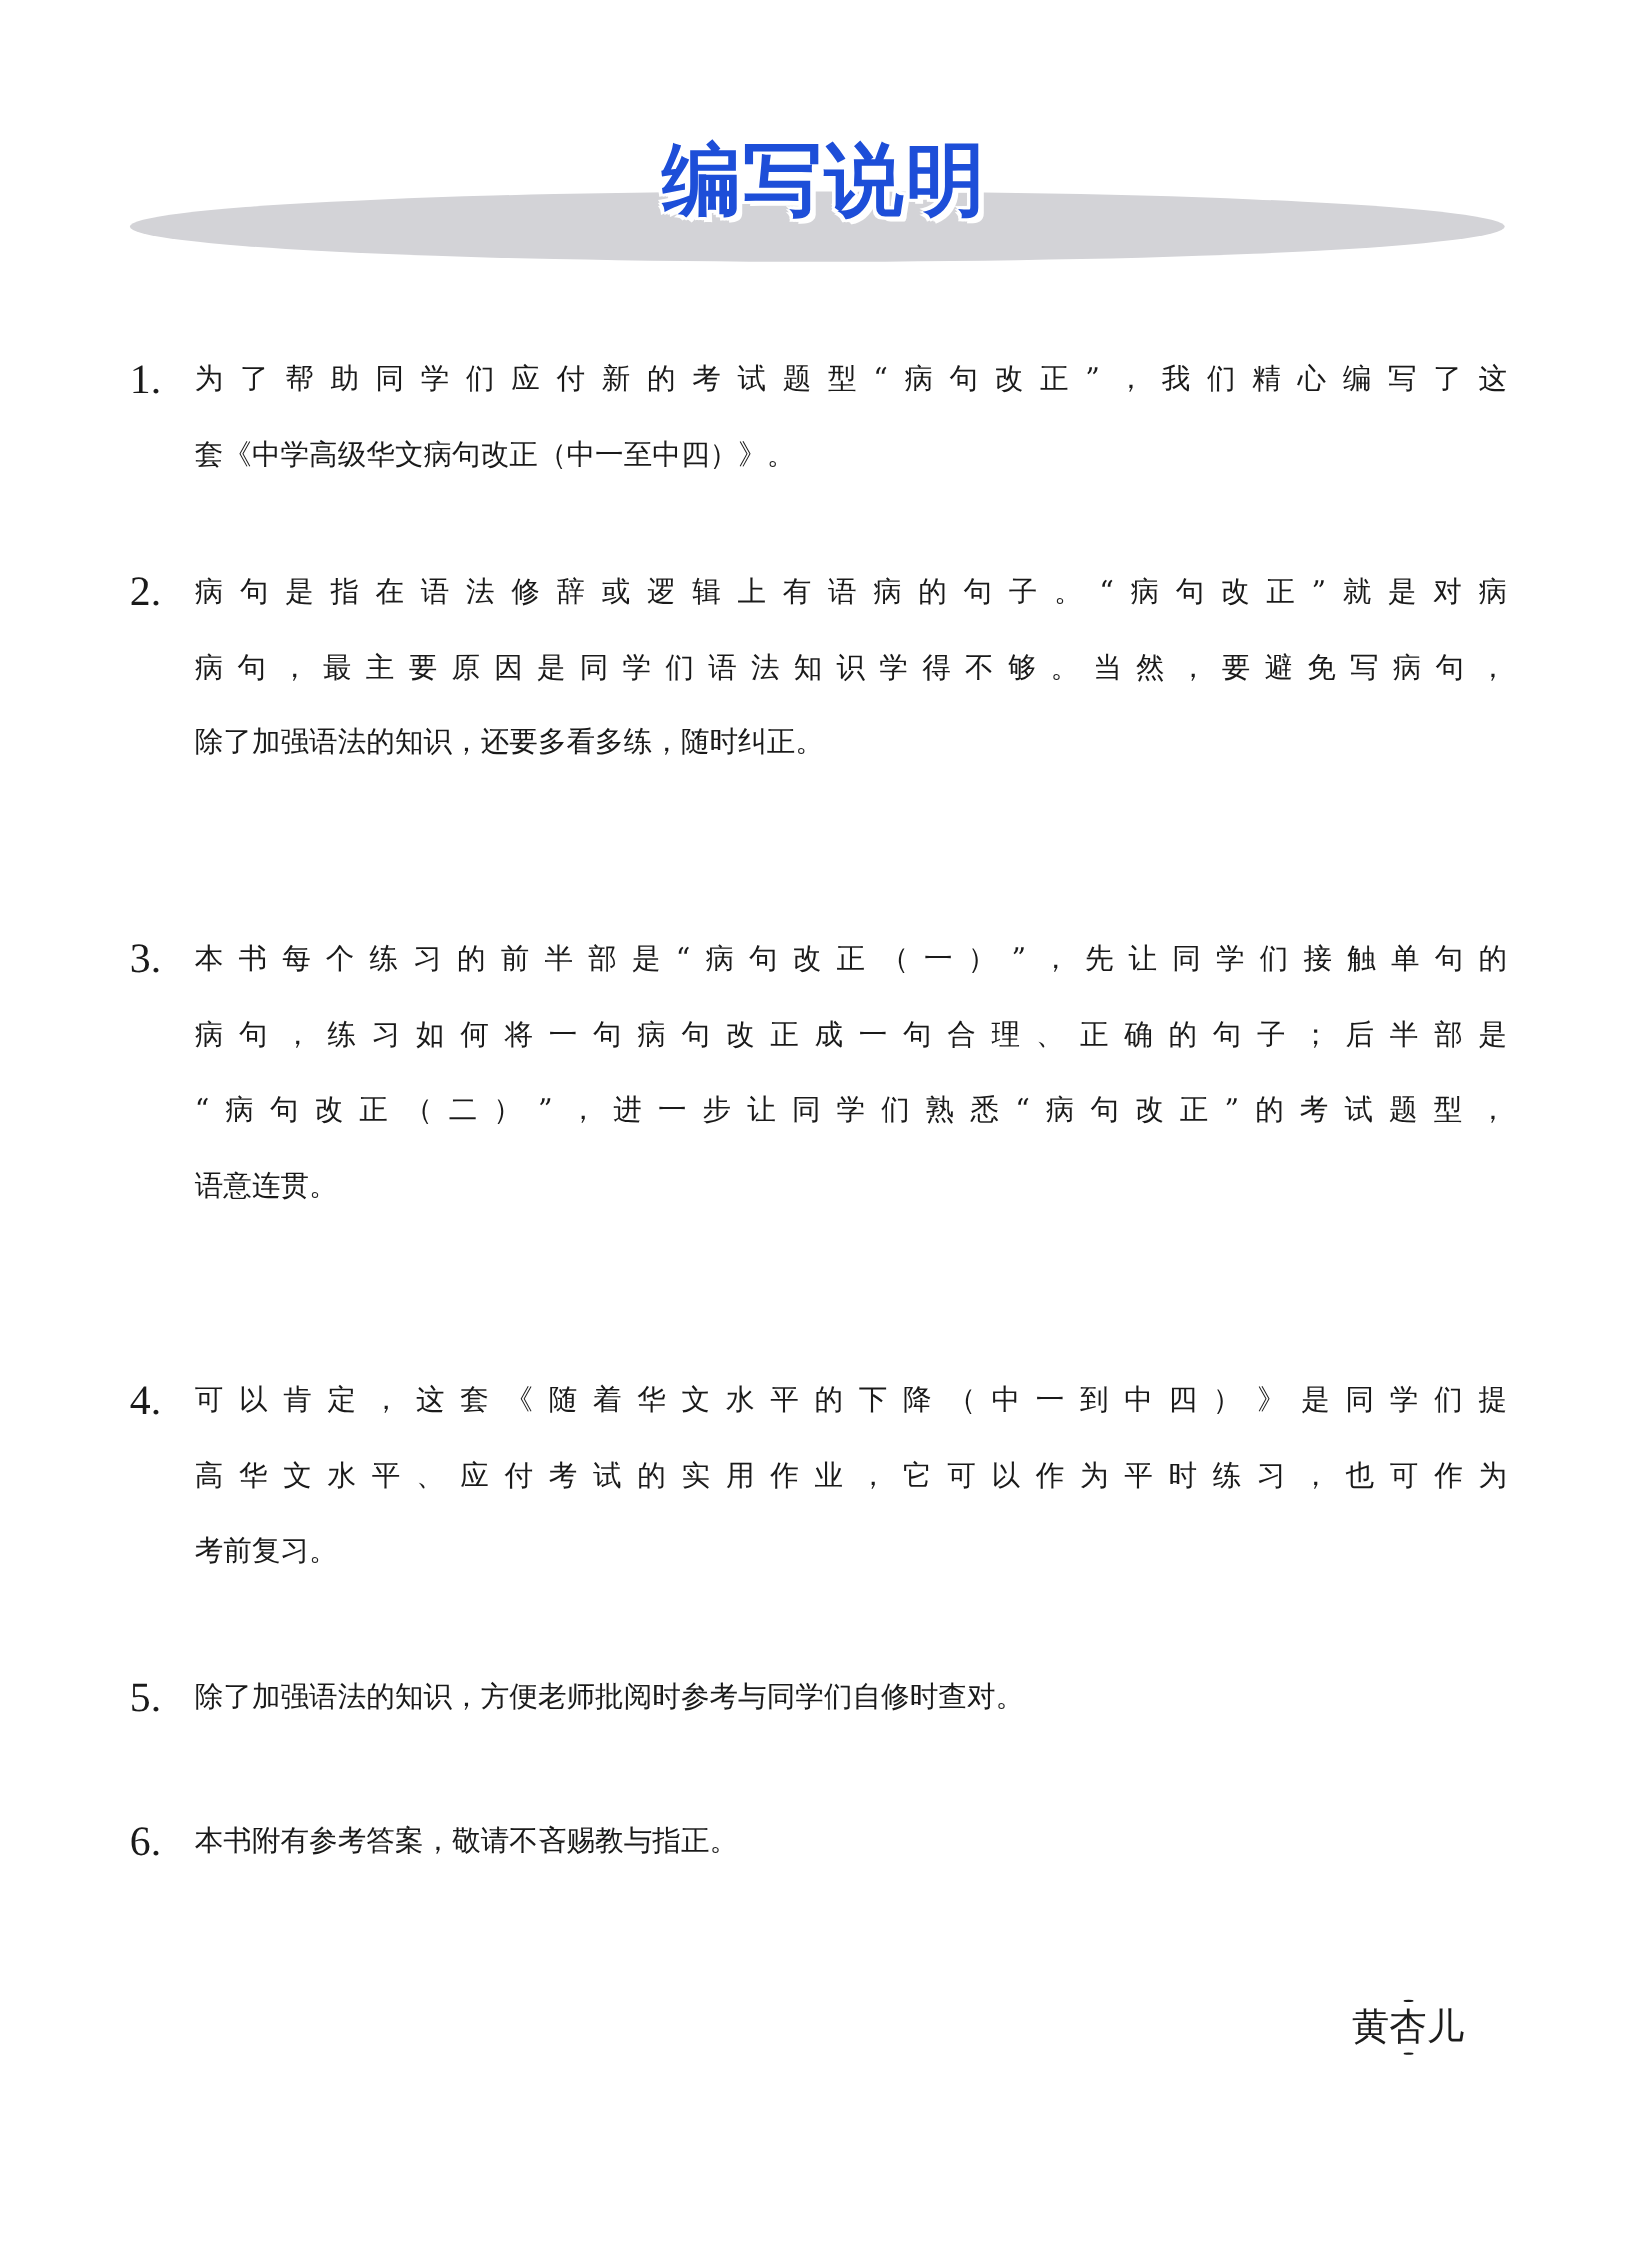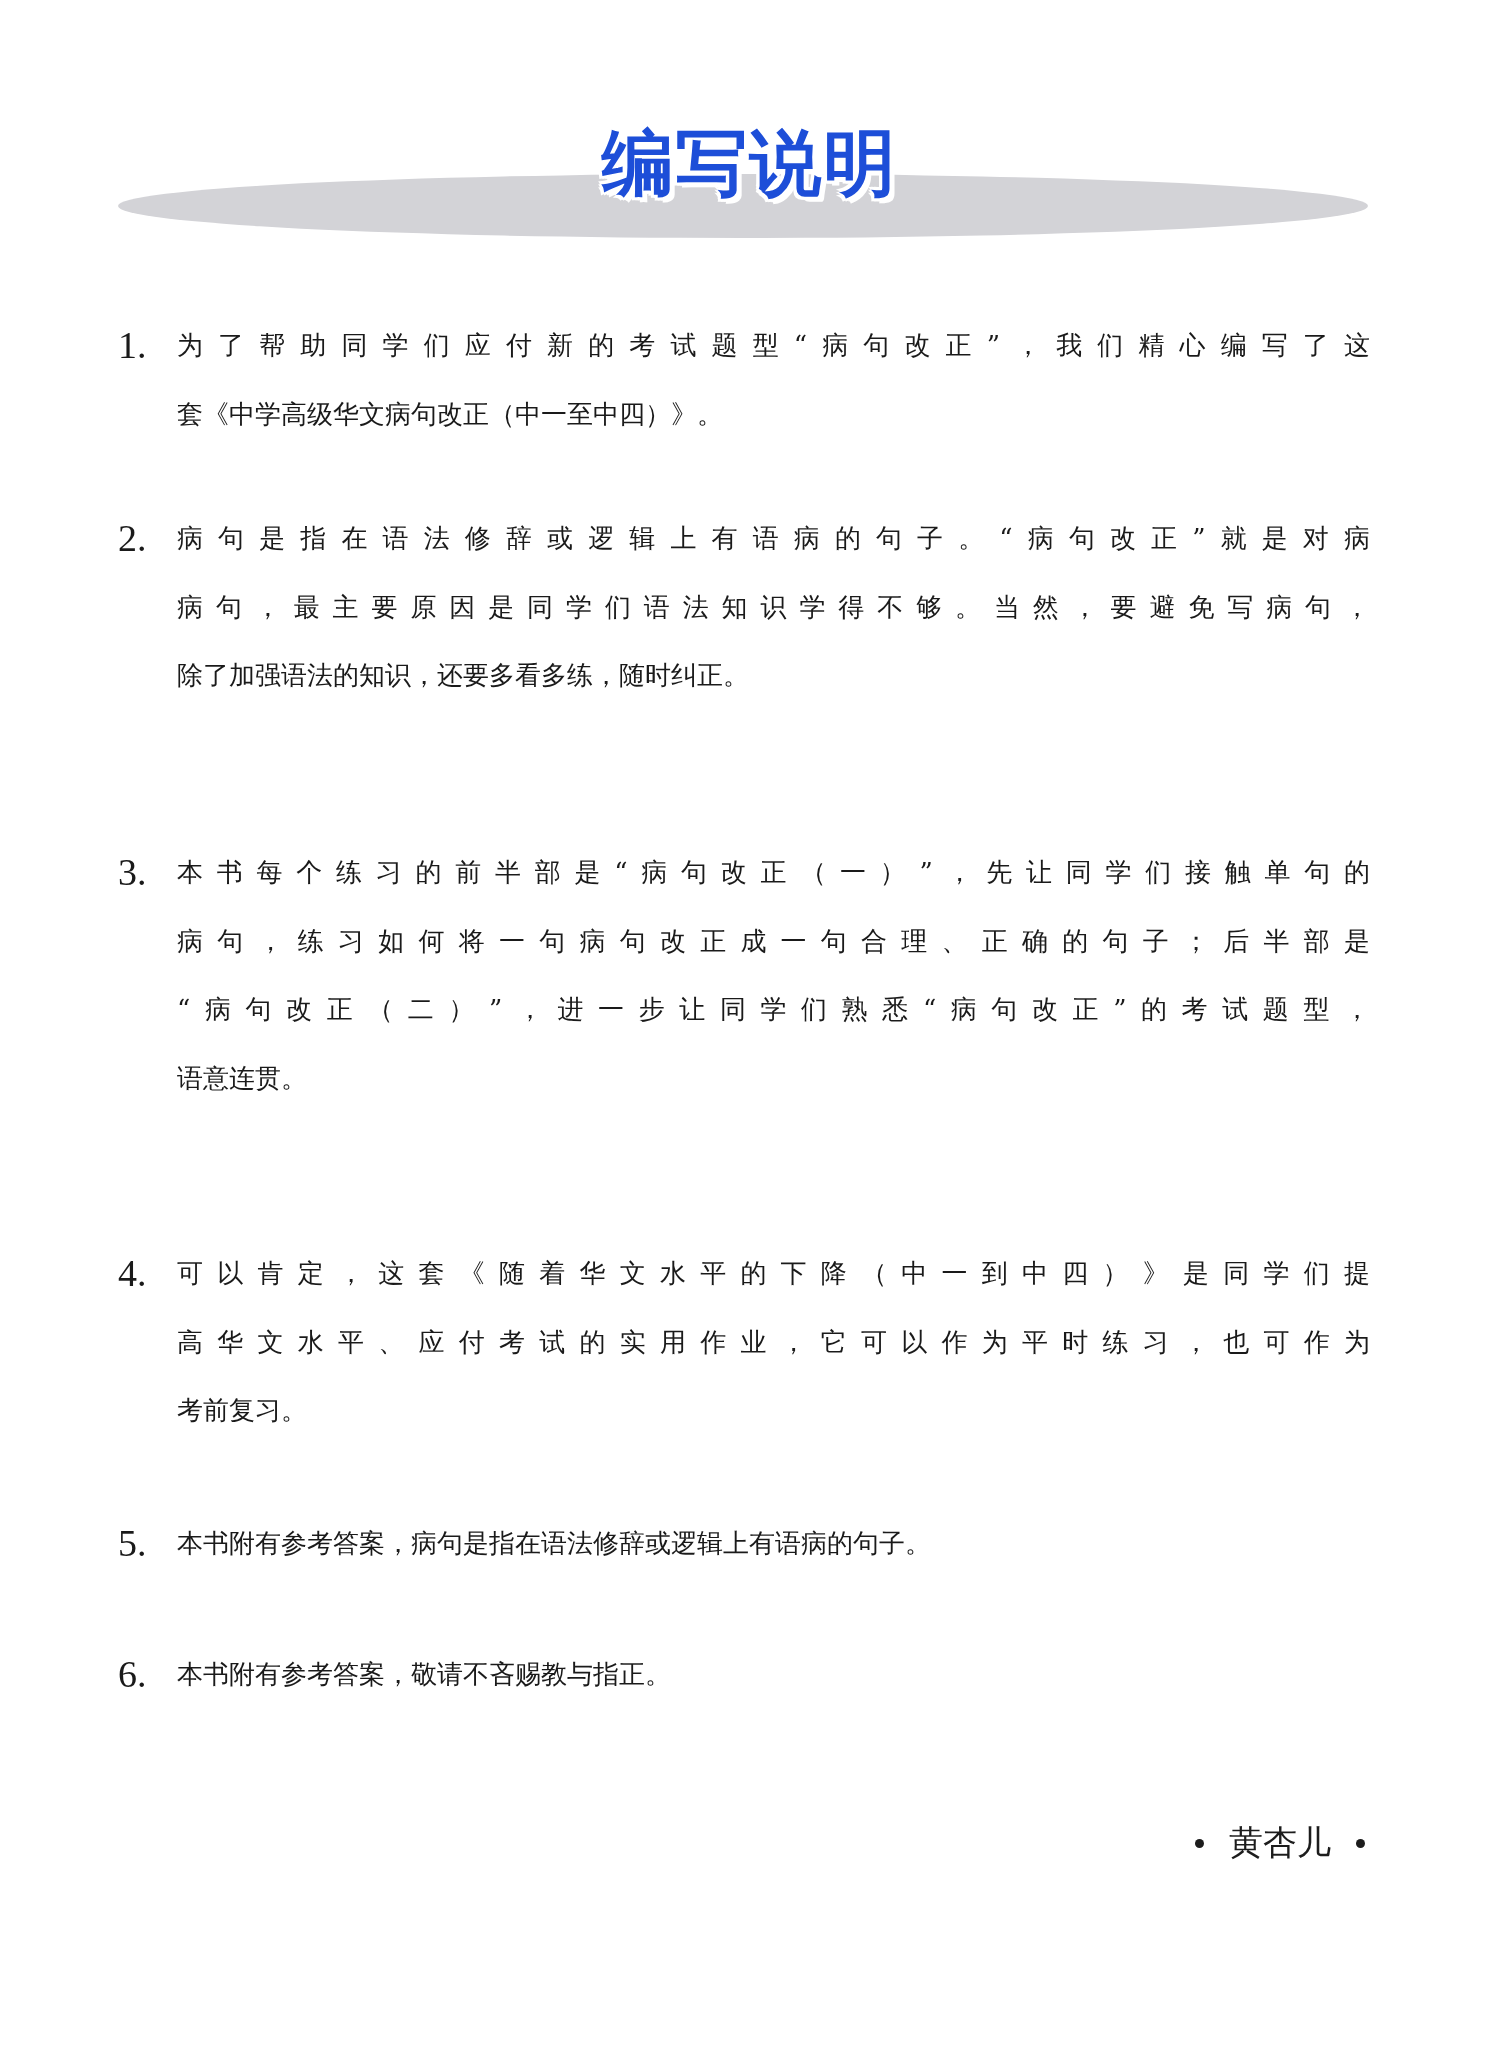--- a/index.html
+++ b/index.html
@@ -15,21 +15,21 @@
                         5px 5px 0 #fff; }
   .item { position: absolute; left: 110px; width: 1260px; }
   .num { position: absolute; left: 8px; top: 0; font-family: "Liberation Serif", serif;
          font-size: 38px; line-height: 68px; }
   .lines { position: absolute; left: 67px; width: 1193px; top: 0; }
   .line { display: block; font-size: 26px; line-height: 68.5px; height: 68.5px;
           white-space: nowrap; overflow: visible; }
   .line.full { text-align: justify; text-align-last: justify; }
   .sign { position: absolute; left: 1195px; top: 1818px; width: 170px; height: 50px;
           display: flex; align-items: center; justify-content: space-between;
-          font-family: Liberation Mono, monospace; font-size: 34px; color: #1c1c1c; }
+          font-family: Liberation Mono, monospace; font-size: 34px; color: #1c1c1c; flex-direction: column; }
   .dot { width: 9px; height: 9px; border-radius: 50%; background: #1c1c1c; display: inline-block; }
 </style>
 </head>
 <body>
 
 <div class="banner"></div>
 <div class="title">编写说明</div>
 
 <div class="item" style="top:311px;">
   <span class="num">1.</span>
@@ -63,21 +63,21 @@
   <div class="lines">
     <span class="line full">可以肯定，这套《随着华文水平的下降（中一到中四）》是同学们提</span>
     <span class="line full">高华文水平、应付考试的实用作业，它可以作为平时练习，也可作为</span>
     <span class="line">考前复习。</span>
   </div>
 </div>
 
 <div class="item" style="top:1509px;">
   <span class="num">5.</span>
   <div class="lines">
-    <span class="line">本书附有参考答案，病句是指在语法修辞或逻辑上有语病的句子。</span>
+    <span class="line">除了加强语法的知识，方便老师批阅时参考与同学们自修时查对。</span>
   </div>
 </div>
 
 <div class="item" style="top:1640px;">
   <span class="num">6.</span>
   <div class="lines">
     <span class="line">本书附有参考答案，敬请不吝赐教与指正。</span>
   </div>
 </div>
 

